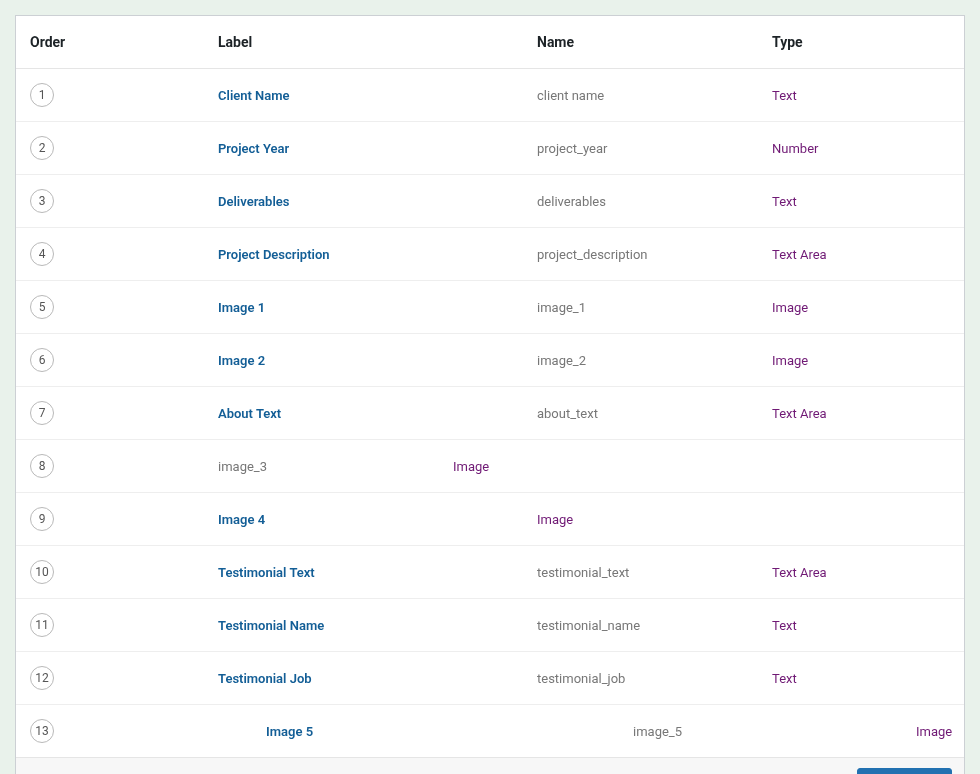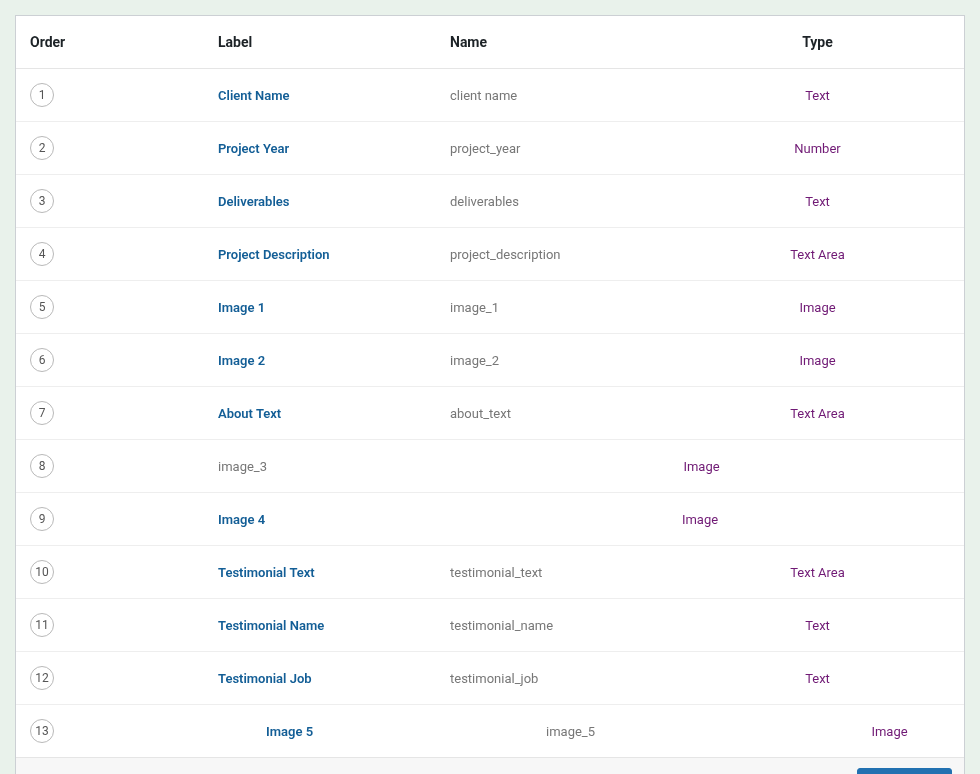--- a/index.html
+++ b/index.html
@@ -20,23 +20,23 @@
     display: flex;
     padding: 18px 14px;
     border-bottom: 1px solid #e5e5e5;
   }
   .header-row .col {
     font-weight: 700;
     color: #1d2327;
     font-size: 14px;
   }
   .col-order { width: 188px; flex-shrink: 0; }
-  .col-label { width: 232px; flex-shrink: 0; }
+  .col-label { width: 319px; flex-shrink: 0; }
   .col-name  { width: 235px; flex-shrink: 0; }
-  .col-type  { flex: 1; text-align: center; }
+  .col-type  { flex: 1; }
   .row {
     display: flex;
     align-items: center;
     padding: 14px 14px;
     border-bottom: 1px solid #eee;
   }
   .row:last-of-type { border-bottom: 1px solid #e5e5e5; gap: 48px; }
   .order-badge {
     display: inline-flex;
     width: 24px;

